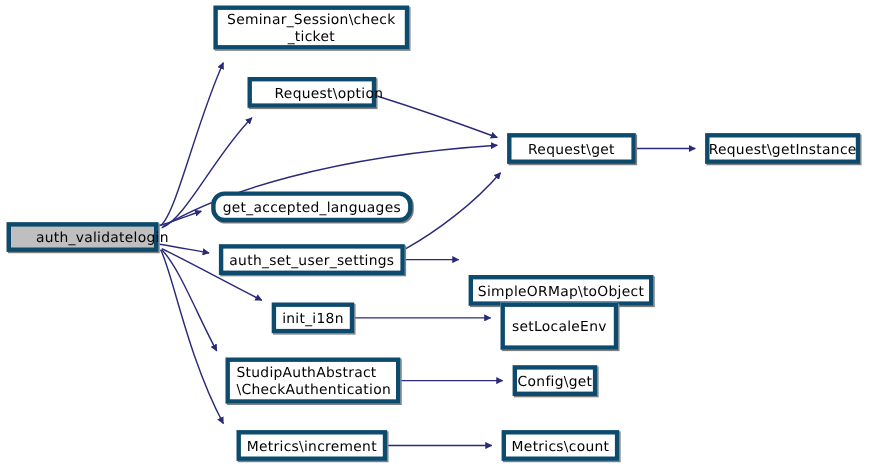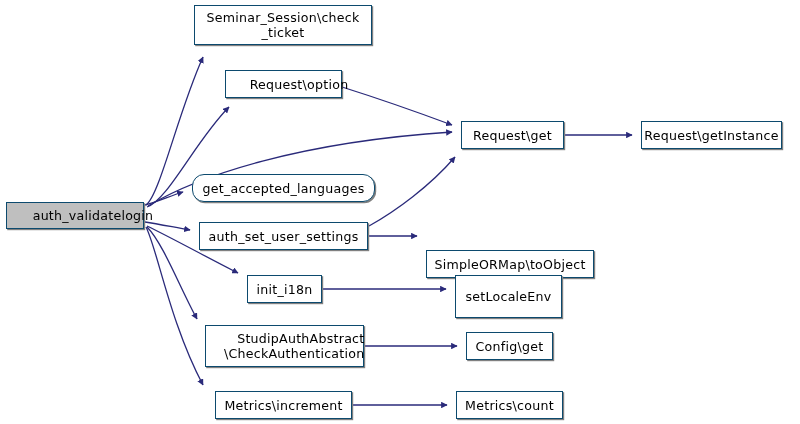--- a/index.html
+++ b/index.html
@@ -19,40 +19,40 @@
     position: absolute;
     left: 0;
     top: 0;
     width: 800px;
     height: 424px;
     pointer-events: none;
   }
   .node {
     position: absolute;
     box-sizing: border-box;
-    border: 1px solid #0c4a6e;
+    border: 4px solid #0c4a6e;
     background: #ffffff;
     color: #000000;
     font-size: 12.6px;
     line-height: 15px;
     display: flex;
     align-items: center;
     justify-content: center;
     text-align: center;
     white-space: pre;
     box-shadow: 1.2px 1.2px 0 0 #808080;
     letter-spacing: 0.02em;
   }
   .node.highlight {
     background: #bfbfbf;
   }
   .node.align-left {
     justify-content: flex-start;
-    text-align: right;
-    padding-left: 18px;
+    text-align: left;
+    padding-left: 6px;
   }
   .node-label {
     display: block;
   }
 </style>
 </head>
 <body>
 
 <div id="graph-root">
   <svg id="edge-layer" viewBox="0 0 800 424" width="800" height="424" xmlns="http://www.w3.org/2000/svg">
@@ -83,20 +83,20 @@
       <div class="node highlight" style="left: 6px; top: 202px; width: 138px; height: 27px; padding-left: 36px;"><span class="node-label">auth_validatelogin</span></div>
       <div class="node" style="left: 194px; top: 5px; width: 178px; height: 40px;"><span class="node-label">Seminar_Session\check
 _ticket</span></div>
       <div class="node" style="left: 225px; top: 70px; width: 117px; height: 28px; padding-left: 31px;"><span class="node-label">Request\option</span></div>
       <div class="node" style="left: 192px; top: 174px; width: 183px; height: 28px; border-radius: 12px;"><span class="node-label">get_accepted_languages</span></div>
       <div class="node" style="left: 199px; top: 222px; width: 169px; height: 28px; justify-content: center;"><span class="node-label">auth_set_user_settings</span></div>
       <div class="node" style="left: 247px; top: 275px; width: 75px; height: 28px;"><span class="node-label">init_i18n</span></div>
       <div class="node align-left" style="left: 205px; top: 325px; width: 159px; height: 42px;"><span class="node-label">StudipAuthAbstract
 \CheckAuthentication</span></div>
       <div class="node" style="left: 215px; top: 391px; width: 137px; height: 28px;"><span class="node-label">Metrics\increment</span></div>
-      <div class="node" style="left: 461px; top: 121px; width: 103px; height: 28px;"><span class="node-label">Request\get</span></div>
+      <div class="node" style="left: 461px; top: 121px; width: 117px; height: 28px;"><span class="node-label">Request\get</span></div>
       <div class="node" style="left: 426px; top: 222px; width: 168px; height: 28px; margin-top: 28px;"><span class="node-label">SimpleORMap\toObject</span></div>
       <div class="node" style="left: 455px; top: 275px; width: 107px; height: 43px;"><span class="node-label">setLocaleEnv</span></div>
-      <div class="node" style="left: 466px; top: 332px; width: 87px; height: 28px;"><span class="node-label">Config\get</span></div>
+      <div class="node" style="left: 466px; top: 332px; width: 77px; height: 28px;"><span class="node-label">Config\get</span></div>
       <div class="node" style="left: 456px; top: 391px; width: 107px; height: 28px;"><span class="node-label">Metrics\count</span></div>
       <div class="node" style="left: 641px; top: 121px; width: 141px; height: 28px;"><span class="node-label">Request\getInstance</span></div>
     </div>
 </div>
 
 </body></html>

